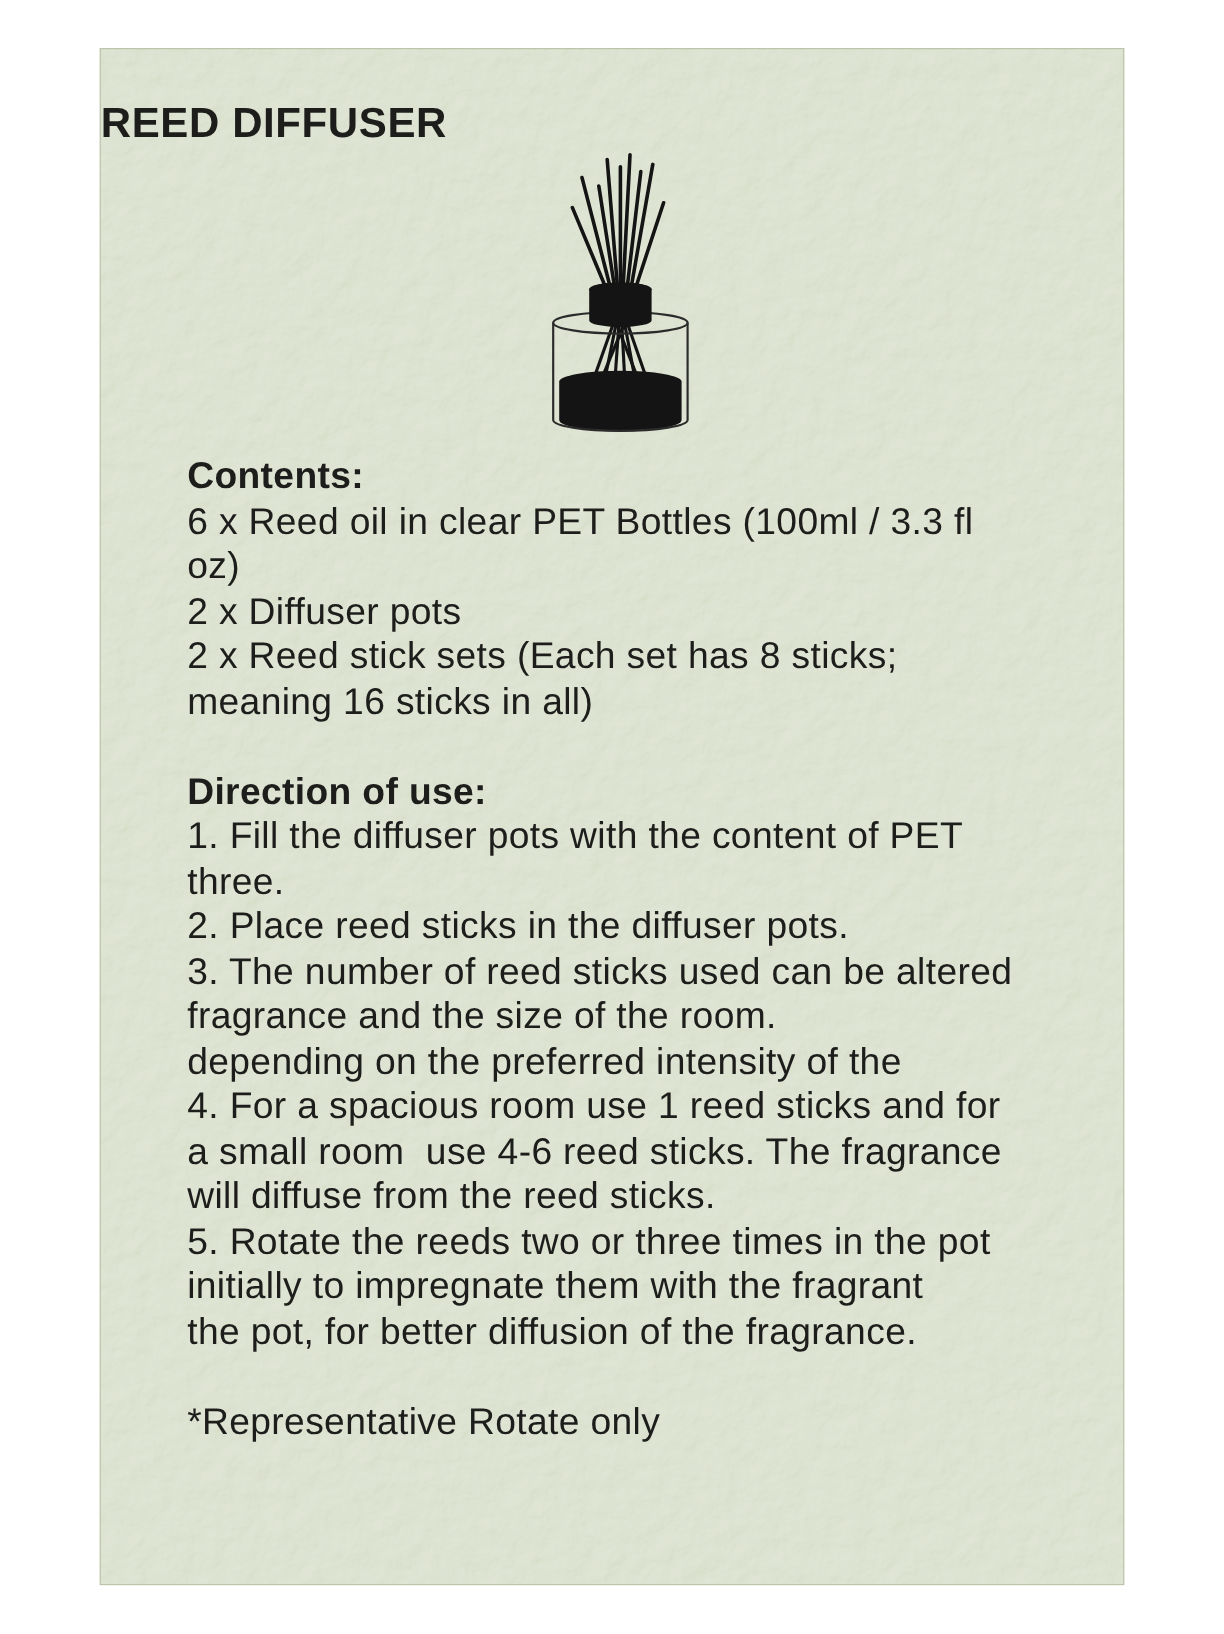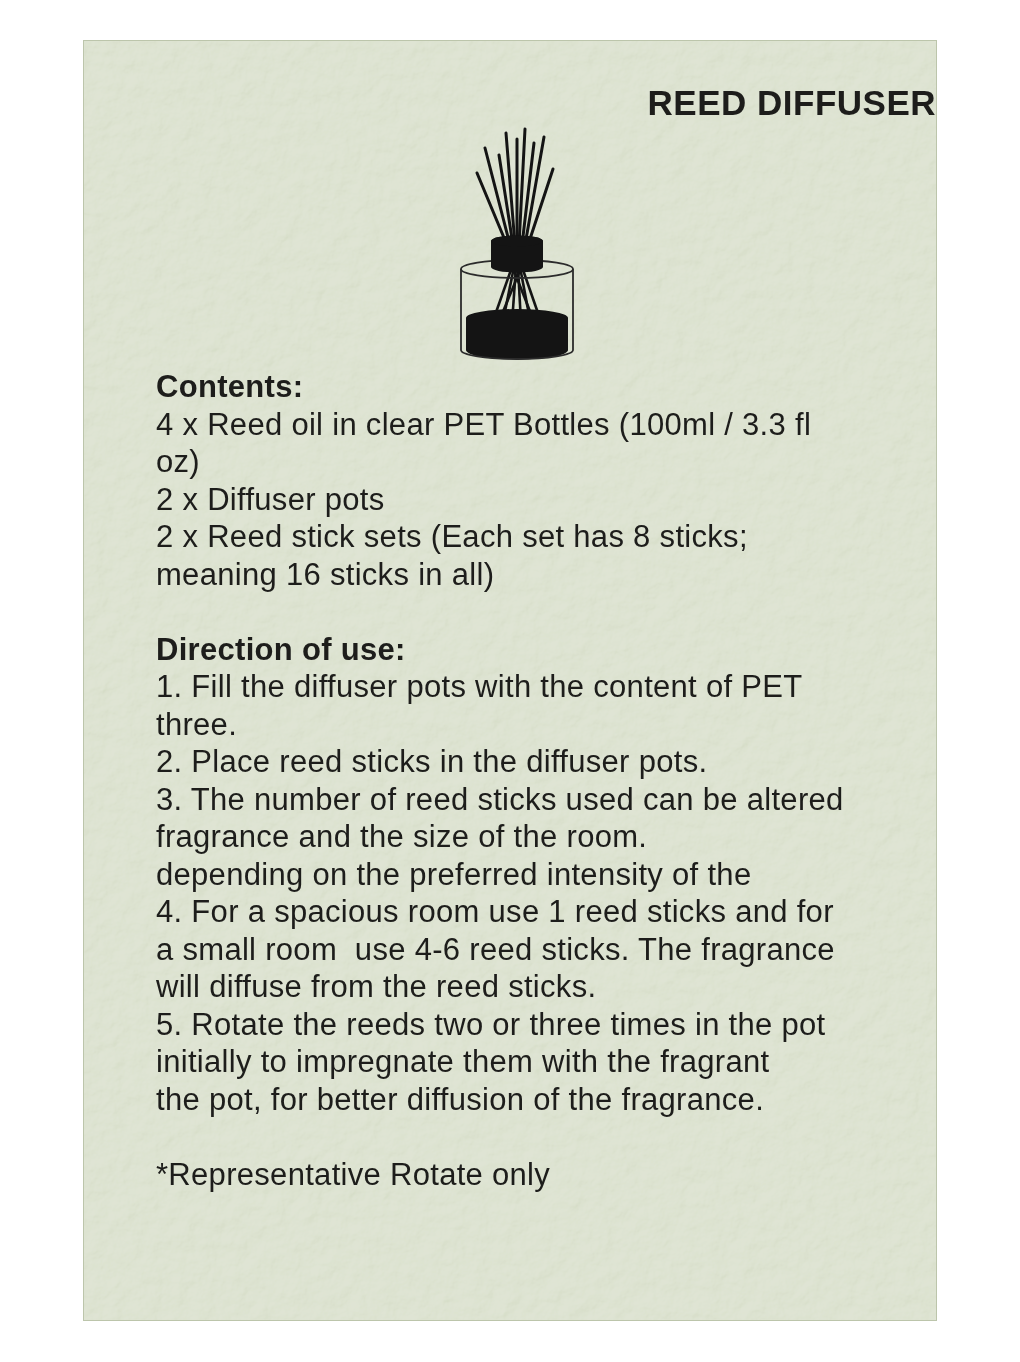--- a/index.html
+++ b/index.html
@@ -26,37 +26,37 @@
   }
   .texture {
     position: absolute; inset: 0;
     width: 100%; height: 100%;
     pointer-events: none;
     z-index: 0;
   }
   .content { position: relative; z-index: 1; }
   .title {
     margin-top: 42px;
-    text-align: right;
+    text-align: left;
     font-size: 35px;
     font-weight: bold;
     letter-spacing: 0.5px;
     line-height: 40px;
     color: var(--text);
   }
   .figure {
     position: relative;
     left: 7px;
     margin-top: 4px;
     text-align: center;
     height: 235px;
   }
   .figure svg { display: inline-block; }
   .text-block {
-    margin-top: 6px;
+    margin-top: 16px;
     padding: 0 72px;
     color: var(--text);
     font-size: 31px;
     line-height: 37.5px;
     letter-spacing: 0.3px;
   }
   .section-heading { font-weight: bold; white-space: pre; }
   .line { white-space: pre; }
   .section + .section { margin-top: 37.5px; }
   .footnote { margin-top: 37.5px; white-space: pre; }
@@ -123,21 +123,21 @@
           <path d="M84,114 a26,5.5 0 0 1 52,0 l0,26 a26,5.5 0 0 1 -52,0 z" fill="var(--illustration, #141414)"></path>
           <ellipse cx="110" cy="114" rx="26" ry="5.5" fill="var(--illustration, #141414)"></ellipse>
         </svg>
       </div>
 
       <div class="text-block">
 
         <div class="section">
           <div class="section-heading">Contents:</div>
           <div>
-              <div class="line">4 x Reed oil in clear PET Bottles (100ml / 3.3 fl</div>
+              <div class="line">6 x Reed oil in clear PET Bottles (100ml / 3.3 fl</div>
               <div class="line">oz)</div>
               <div class="line">2 x Diffuser pots</div>
               <div class="line">2 x Reed stick sets (Each set has 8 sticks;</div>
               <div class="line">meaning 16 sticks in all)</div>
             </div>
         </div>
 
         <div class="section">
           <div class="section-heading">Direction of use:</div>
           <div>

